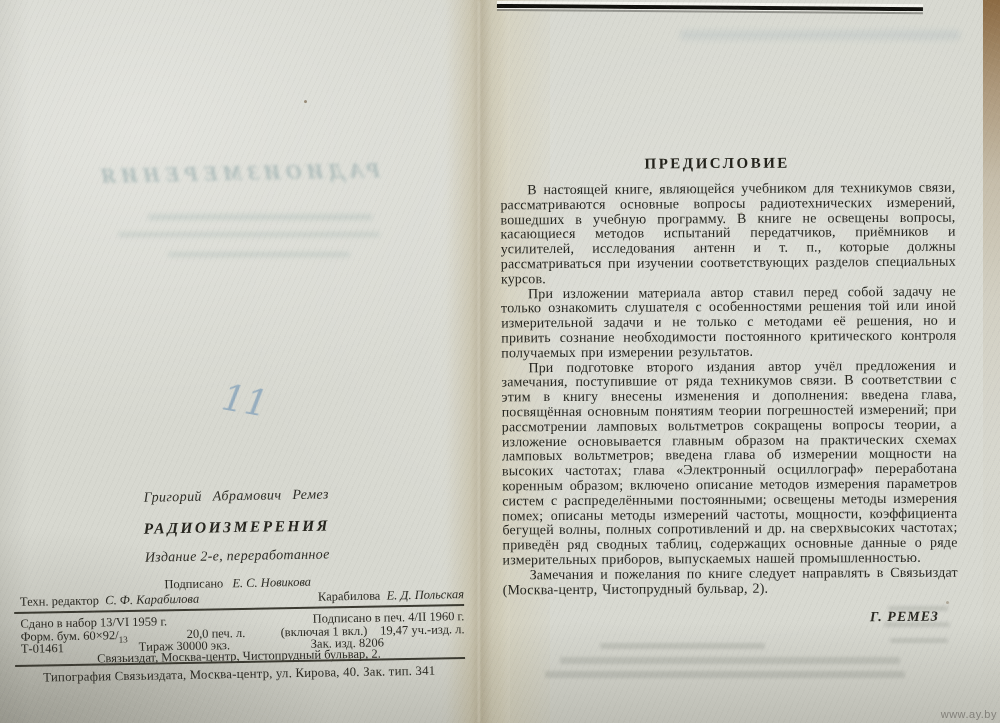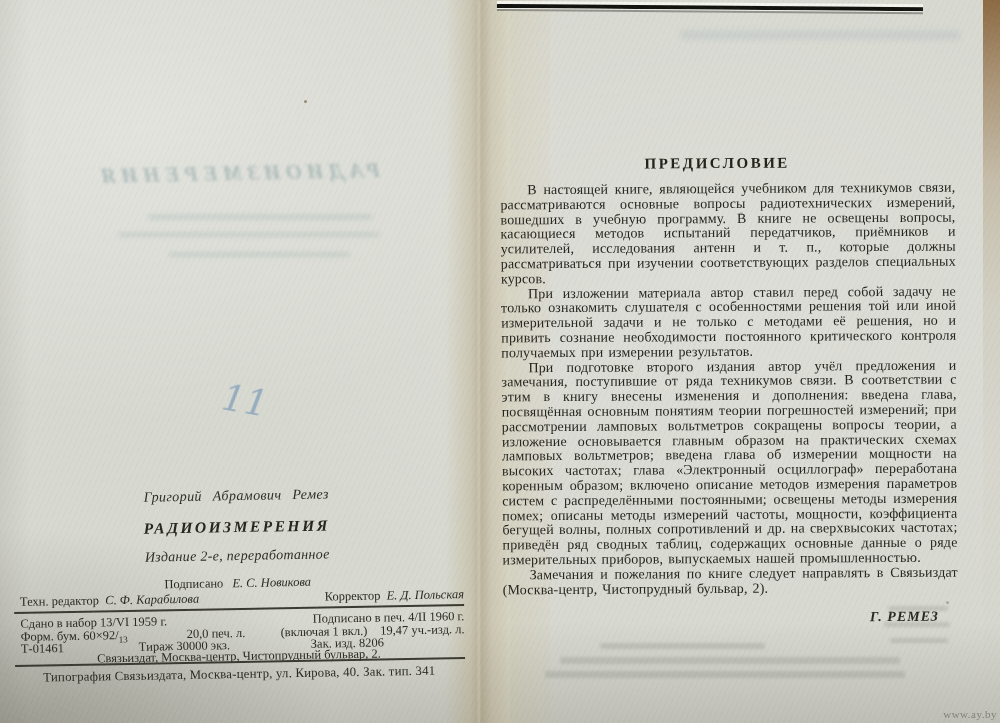--- a/index.html
+++ b/index.html
@@ -76,21 +76,21 @@
   .heading{position:absolute;left:0;top:155px;width:442px;text-align:center;
     font-weight:bold;font-size:15px;letter-spacing:2.5px;color:#23221b;}
   .bodytext{position:absolute;left:4px;top:182px;width:455px;
     font-size:14px;line-height:14.8px;text-align:justify;color:#262620;
     letter-spacing:.15px;word-spacing:1.4px;}
   .bodytext p{margin:0;text-indent:27px;}
   .signature{position:absolute;left:0;top:610px;width:440px;text-align:right;
     font-weight:bold;font-style:italic;font-size:14px;letter-spacing:1px;color:#2a2922;}
 
   
-  .watermark{position:absolute;right:3px;bottom:3px;font-family:Liberation Serif, serif;
+  .watermark{position:absolute;right:3px;bottom:3px;font-family:Liberation Sans, sans-serif;
     font-size:11px;color:rgba(120,118,112,0.85);letter-spacing:.5px;}
 </style>
 </head>
 <body>
 
 <div class="photo">
 
   <div class="shade"></div>
   <div class="gutter-tint"></div>
   <div class="gutter"></div>
@@ -124,21 +124,21 @@
     <div class="lc author">Григорий Абрамович Ремез</div>
     <div class="lc booktitle">РАДИОИЗМЕРЕНИЯ</div>
     <div class="lc edition">Издание 2-е, переработанное</div>
 
     <div class="lc editor-line">
       <span>Подписано</span><span class="nm">Е. С. Новикова</span>
     </div>
 
     <div class="split-row tech-row">
       <span class="l"><span>Техн. редактор</span>&nbsp;&nbsp;<span class="nm">С. Ф. Карабилова</span></span>
-      <span class="r"><span>Корректор</span>&nbsp;&nbsp;<span class="nm">Е. Д. Польская</span></span>
+      <span class="r"><span>Карабилова</span>&nbsp;&nbsp;<span class="nm">Е. Д. Польская</span></span>
     </div>
 
     <div class="rule rule1"></div>
 
     <div class="split-row row1">
       <span class="l">Сдано в набор 13/VI 1959 г.</span>
       <span class="r">Подписано в печ. 4/II 1960 г.</span>
     </div>
 
     <div class="cells row2">

